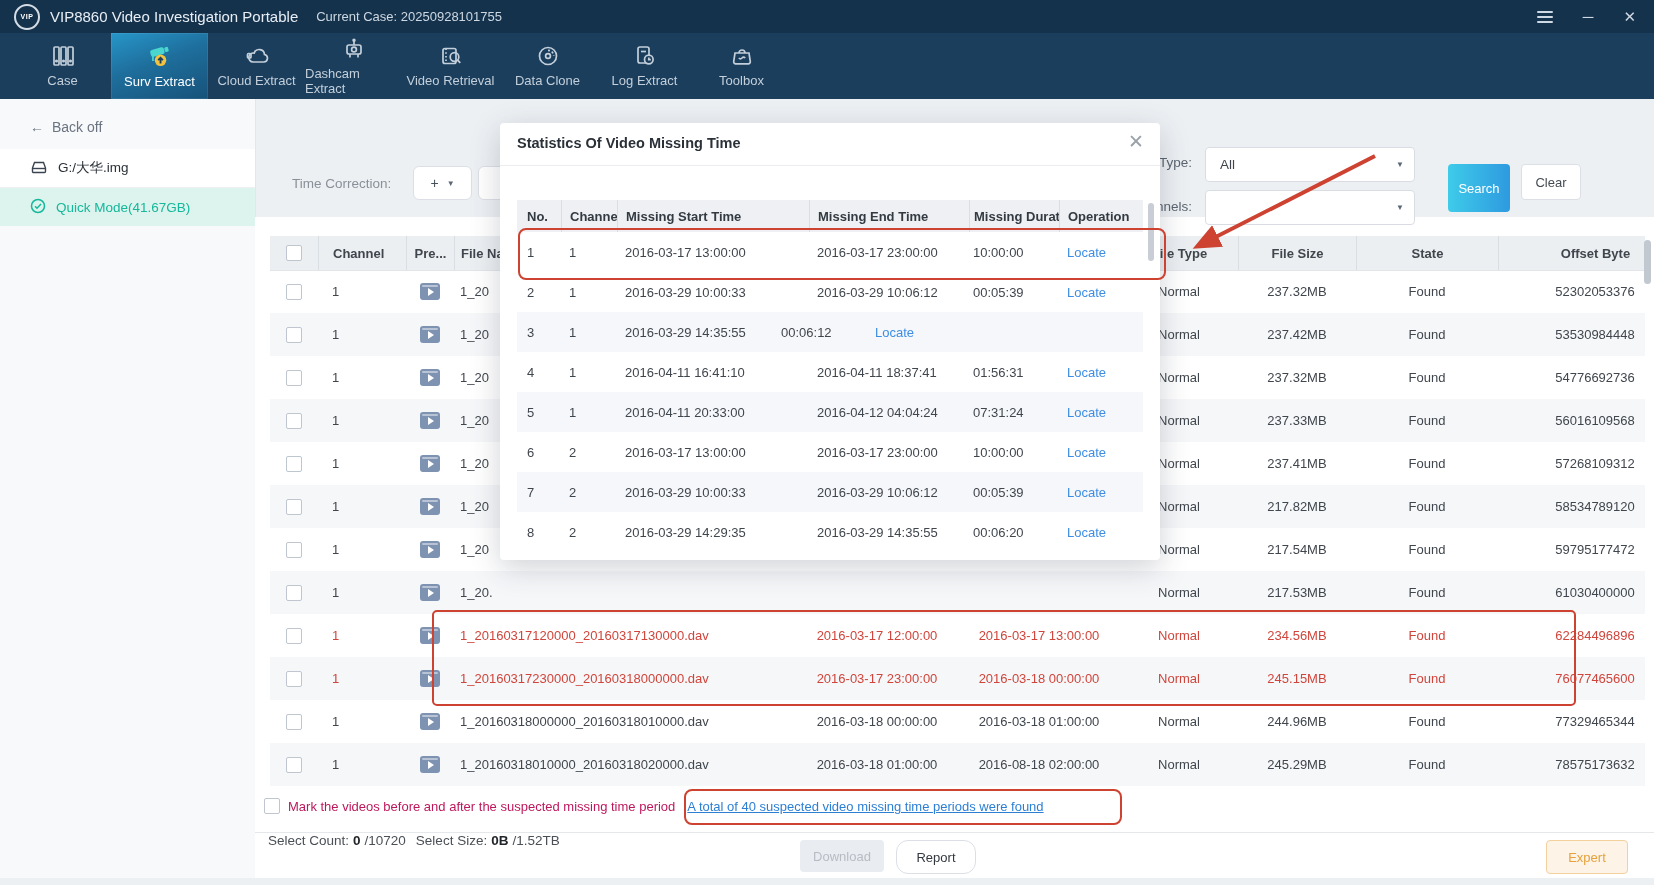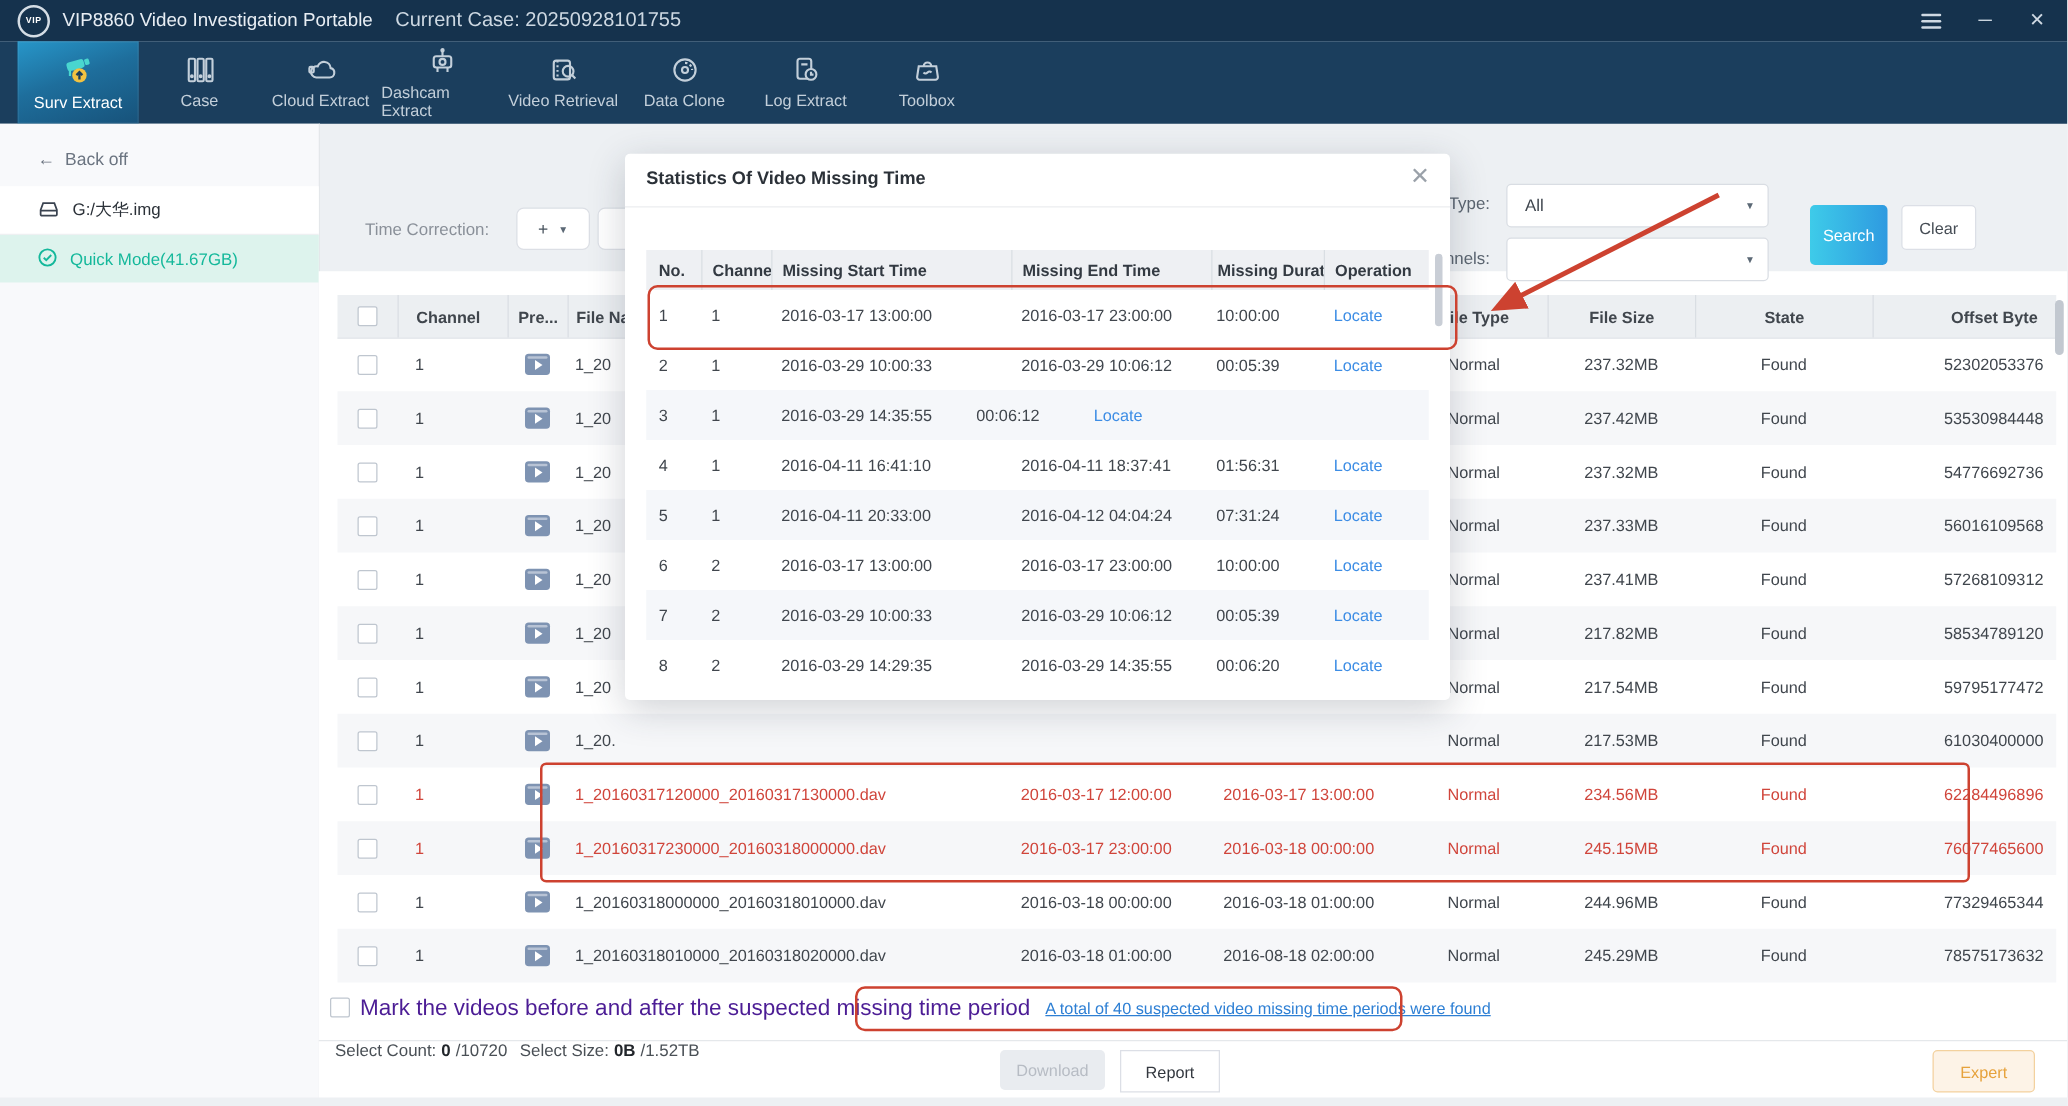--- a/index.html
+++ b/index.html
@@ -3,21 +3,21 @@
 <meta charset="utf-8">
 <style>
   html,body{margin:0;padding:0;background:#edf0f3;font-family:"Liberation Sans",sans-serif;}
   .screen{position:relative;width:1654px;height:885px;overflow:hidden;background:#edf0f3;font-family:"Liberation Sans",sans-serif;}
   .abs{position:absolute;}
 
   
   .titlebar{left:0;top:0;width:1654px;height:33px;background:#15324d;display:flex;align-items:center;color:#e6edf3;}
   .logo{width:22px;height:22px;border:2px solid #d4dde5;border-radius:50%;margin-left:14px;display:flex;align-items:center;justify-content:center;font-size:7px;font-weight:bold;color:#fff;letter-spacing:.5px;flex:0 0 auto;}
   .apptitle{margin-left:10px;font-size:15px;color:#e8eef4;}
-  .currentcase{margin-left:18px;font-size:16px;color:#cdd8e2;}
+  .currentcase{margin-left:18px;font-size:13px;color:#cdd8e2;}
   .winbtns{position:absolute;right:0;top:0;height:33px;display:flex;align-items:center;gap:30px;padding-right:18px;color:#cfd9e3;}
   .winbtn{font-size:15px;line-height:1;cursor:default;}
   .menu-lines{display:inline-block;width:16px;}
   .menu-lines i{display:block;height:2px;background:#cfd9e3;margin:3px 0;border-radius:1px;}
 
   
   .navbar{left:0;top:33px;width:1654px;height:66px;background:#1b3e5d;display:flex;align-items:stretch;}
   .navitem{width:97px;display:flex;flex-direction:column;align-items:center;justify-content:center;gap:5px;color:#c3cfda;font-size:13px;}
   .navitem:first-child{margin-left:14px;}
   .navitem.active{background:linear-gradient(160deg,#2796c9 0%,#1e6e9c 45%,#17527a 100%);color:#ffffff;box-shadow:inset 0 0 0 1px rgba(255,255,255,.08);}
@@ -62,27 +62,27 @@
   .thead .c1,.thead .c3{justify-content:flex-start;}
   .redrow .tc{color:#d0453b;}
   .cb{width:14px;height:14px;border:1px solid #bfc6cf;border-radius:2px;background:#fff;display:inline-block;flex:0 0 auto;}
   .pv{width:20px;height:17px;border-radius:3px;background:#7e93b2;position:relative;display:inline-block;}
   .pv::before{content:'';position:absolute;left:8px;top:4.5px;border-left:6px solid #fff;border-top:4px solid transparent;border-bottom:4px solid transparent;}
   .pv::after{content:'';position:absolute;left:2px;right:2px;top:2px;height:2px;background:rgba(255,255,255,.45);border-radius:1px;}
   .vscroll{left:1644px;top:240px;width:7px;height:44px;background:#c2c8d0;border-radius:4px;}
 
   
   .markline{left:264px;top:793px;height:26px;display:flex;align-items:center;gap:8px;}
-  .marktext{font-size:18px;color:#4c1d95;}
+  .marktext{font-size:13px;color:#be185d;}
   .foundlink{font-size:13px;color:#2d7fd4;text-decoration:underline;margin-left:4px;}
   .bottombar{left:255px;top:832px;width:1399px;height:46px;background:#fff;border-top:1px solid #e5e8eb;}
   .selectinfo{position:absolute;left:13px;top:0;height:46px;display:flex;align-items:flex-start;font-size:13.5px;color:#4a5056;gap:4px;}
   .selectinfo b{color:#22262b;}
   .btn-download{position:absolute;left:545px;top:7px;width:84px;height:32px;border-radius:4px;background:#e9ecf0;color:#b7bcc4;font-size:13px;display:flex;align-items:center;justify-content:center;}
-  .btn-report{position:absolute;left:641px;top:7px;width:78px;height:32px;border-radius:0;background:#fff;border:1px solid #dcdfe6;color:#33383f;font-size:13px;display:flex;align-items:center;justify-content:center;}
+  .btn-report{position:absolute;left:641px;top:7px;width:78px;height:32px;border-radius:12px;background:#fff;border:1px solid #dcdfe6;color:#33383f;font-size:13px;display:flex;align-items:center;justify-content:center;}
   .btn-expert{position:absolute;left:1291px;top:7px;width:80px;height:32px;border-radius:4px;background:#fdf3e7;border:1px solid #f3d19e;color:#e6a23c;font-size:13px;display:flex;align-items:center;justify-content:center;}
   .bottomstrip{left:0;top:878px;width:1654px;height:7px;background:#edf0f3;}
 
   
   .modal{left:500px;top:123px;width:660px;height:437px;background:#fff;border-radius:4px;box-shadow:0 8px 30px rgba(40,50,70,.22);z-index:10;}
   .modal-title{position:absolute;left:17px;top:12px;font-size:14.5px;font-weight:700;color:#2b3138;}
   .modal-close{position:absolute;right:16px;top:9px;font-size:19px;color:#9aa1a9;line-height:1;}
   .modal-sep{position:absolute;left:0;top:42px;width:660px;height:1px;background:#ebedf0;}
   .mhead{position:absolute;left:17px;top:77px;width:626px;height:32px;background:#eef0f3;display:flex;align-items:center;}
   .mhead .mc{font-weight:700;color:#333a42;}
@@ -121,46 +121,46 @@
           <i></i>
           <i></i>
           <i></i>
         </span>
       <span class="winbtn">─</span>
       <span class="winbtn">✕</span>
     </div>
   </div>
 
   <div class="abs navbar">
+    <div class="navitem">
+      <span>
+          <svg width="26" height="24" viewBox="0 0 24 24" fill="none" stroke="#c3cfda" stroke-width="1.7">
+            <rect x="3" y="3" width="5" height="18" rx="1"></rect>
+            <rect x="10" y="3" width="5" height="18" rx="1"></rect>
+            <rect x="17" y="3" width="5" height="18" rx="1"></rect>
+            <circle cx="5.5" cy="17" r="0.7" fill="#c3cfda"></circle>
+            <circle cx="12.5" cy="17" r="0.7" fill="#c3cfda"></circle>
+            <circle cx="19.5" cy="17" r="0.7" fill="#c3cfda"></circle>
+          </svg>
+        </span>
+      <span>Case</span>
+    </div>
     <div class="navitem active">
       <span>
           <svg width="28" height="26" viewBox="0 0 24 24">
             <g transform="rotate(-16 10 8)">
               <rect x="3" y="5" width="13" height="6.5" rx="2" fill="#49d6cf"></rect>
               <rect x="16.5" y="6" width="3.5" height="4.5" rx="1" fill="#49d6cf"></rect>
             </g>
             <line x1="5.5" y1="11.5" x2="5.5" y2="16.5" stroke="#49d6cf" stroke-width="1.6"></line>
             <circle cx="12.5" cy="16" r="5.3" fill="#f2c241"></circle>
             <path d="M12.5 19 v-5.2 M10.3 15.8 l2.2-2.2 2.2 2.2" stroke="#1b3e5d" stroke-width="1.7" fill="none"></path>
           </svg>
         </span>
       <span>Surv Extract</span>
-    </div>
-    <div class="navitem">
-      <span>
-          <svg width="26" height="24" viewBox="0 0 24 24" fill="none" stroke="#c3cfda" stroke-width="1.7">
-            <rect x="3" y="3" width="5" height="18" rx="1"></rect>
-            <rect x="10" y="3" width="5" height="18" rx="1"></rect>
-            <rect x="17" y="3" width="5" height="18" rx="1"></rect>
-            <circle cx="5.5" cy="17" r="0.7" fill="#c3cfda"></circle>
-            <circle cx="12.5" cy="17" r="0.7" fill="#c3cfda"></circle>
-            <circle cx="19.5" cy="17" r="0.7" fill="#c3cfda"></circle>
-          </svg>
-        </span>
-      <span>Case</span>
     </div>
     <div class="navitem">
       <span>
           <svg width="26" height="24" viewBox="0 0 24 24" fill="none" stroke="#c3cfda" stroke-width="1.7">
             <path d="M8 18 a4.5 4.5 0 1 1 1.2-8.9 A5.3 5.3 0 0 1 19.5 10.5 a3.8 3.8 0 0 1-.8 7.5 z"></path>
             <rect x="2.5" y="9.5" width="3.5" height="4.5" rx="1"></rect>
           </svg>
         </span>
       <span>Cloud Extract</span>
     </div>

